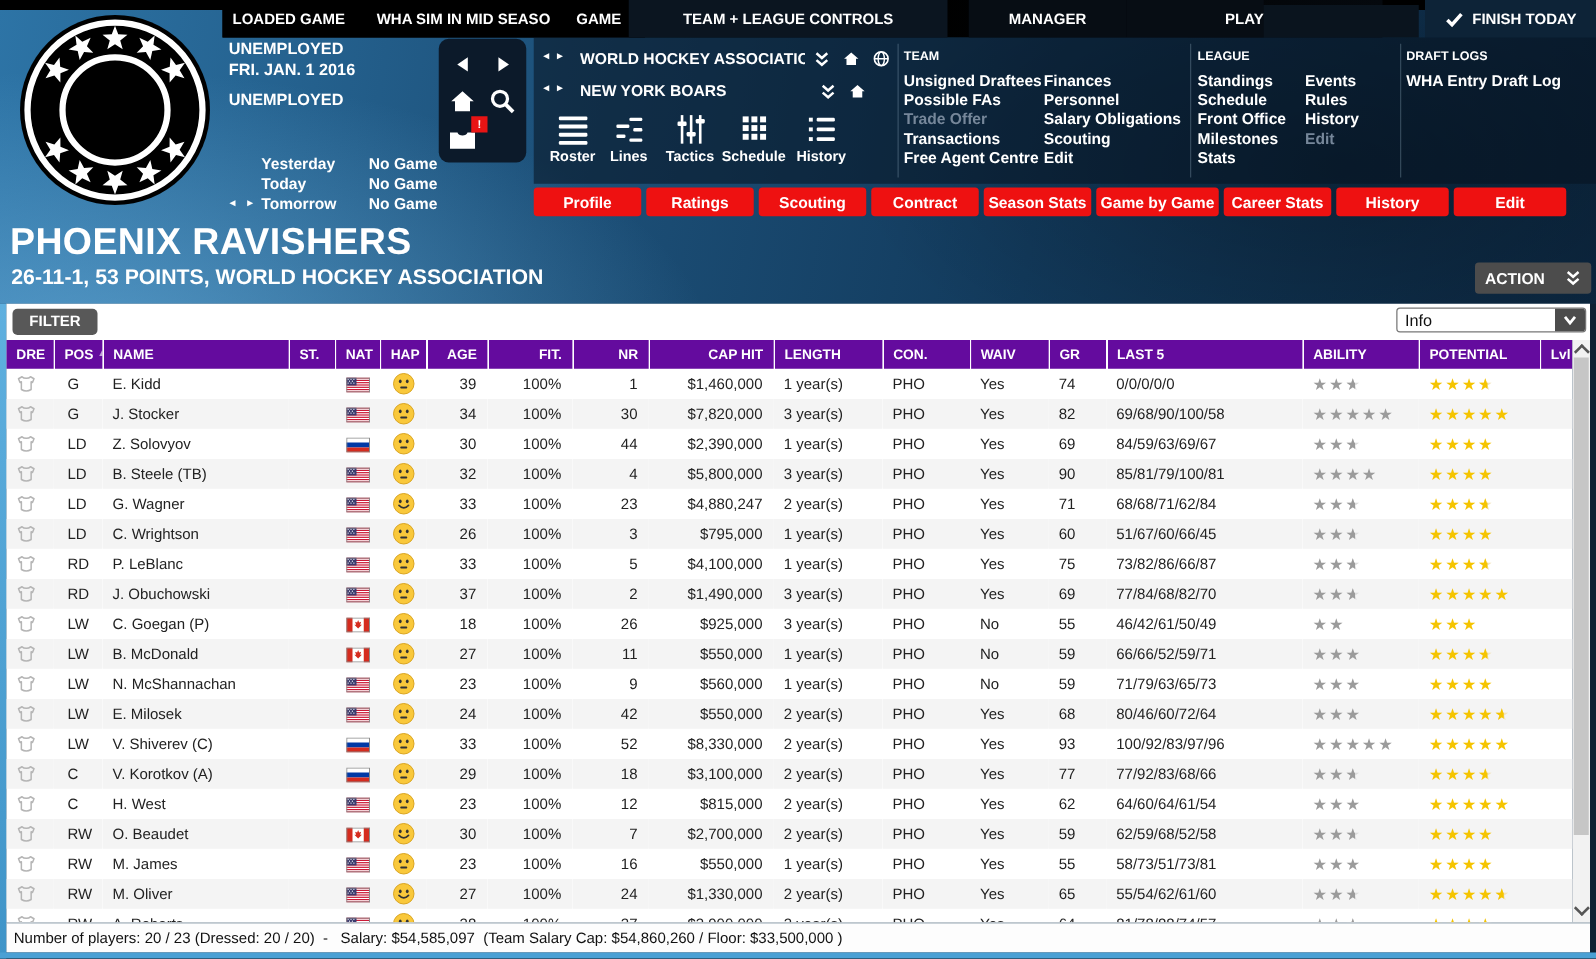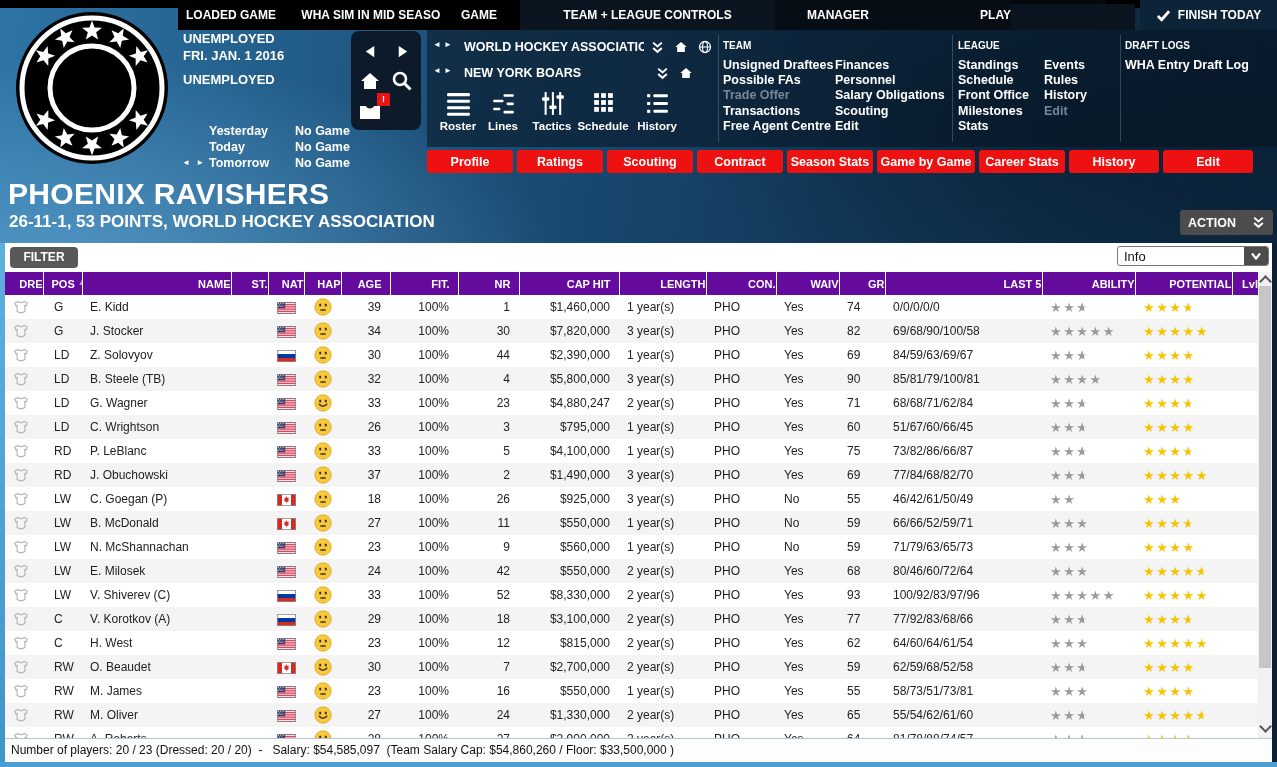--- a/index.html
+++ b/index.html
@@ -17,21 +17,21 @@
   .top-strip{position:absolute;left:0;top:0;width:1277px;height:8px;background:#000;}
   .topbar{position:absolute;left:178px;top:0;width:928px;height:30px;
     background:linear-gradient(90deg,#000 0%,#000 60%,#05090e 100%);color:#fff;
     font-size:12px;font-weight:bold;}
   .topbar .box{position:absolute;top:0;height:30px;line-height:30px;}
   .loaded-box{left:0;width:338px;background:#000;}
   .loaded-box .lbl{margin-left:8px;}
   .loaded-box .val{margin-left:22px;}
   .tab{position:absolute;top:0;height:30px;line-height:30px;text-align:center;cursor:default;}
   .tab-game{left:253px;width:96px;}
-  .tab-controls{left:342px;width:255px;background:#0b1520;text-align:center;}
+  .tab-controls{left:325px;width:255px;background:#0b1520;text-align:center;}
   .tab-manager{left:597px;width:126px;background:#070d14;}
   .tab-play{left:723px;width:110px;background:#070d14;text-align:right;}
   .tab-spacer{position:absolute;left:772px;top:4px;width:185px;height:26px;background:#0a141e;}
   .finish-box{left:962px;width:137px;background:#0d2337;display:flex;align-items:center;justify-content:center;gap:7px;}
 
   
   .logo{position:absolute;left:13px;top:9px;}
 
   
   .identity{position:absolute;left:183px;top:31px;color:#fff;font-weight:bold;font-size:13px;line-height:16px;}
@@ -91,21 +91,21 @@
     color:#fff;font-size:12px;font-weight:bold;text-align:center;line-height:21px;cursor:pointer;}
   .view-select{position:absolute;left:1112px;top:3px;width:152px;height:20px;border:1px solid #777;border-radius:3px;
     background:#fff;box-sizing:border-box;display:flex;cursor:pointer;}
   .view-select .vtext{flex:1;font-size:13px;color:#111;line-height:20px;padding-left:6px;}
   .view-select .vbtn{width:24px;background:#4c4c4c;border-radius:0 2px 2px 0;display:flex;align-items:center;justify-content:center;}
 
   
   .table-wrap{position:absolute;left:5px;top:272px;width:1253px;height:466px;overflow:hidden;background:#fff;}
   table{border-collapse:collapse;table-layout:fixed;width:1253px;}
   th{background:#640b9e;color:#fff;font-size:11px;font-weight:bold;height:23px;
-    text-align:right;padding:0 0 0 8px;border-right:1px solid rgba(255,255,255,.45);
+    text-align:left;padding:0 0 0 8px;border-right:1px solid rgba(255,255,255,.45);
     white-space:nowrap;overflow:hidden;cursor:pointer;}
   th.ra{text-align:right;padding:0 8px 0 0;}
   th:last-child{border-right:none;}
   .sort-caret{font-size:8px;color:rgba(255,255,255,.6);vertical-align:top;margin-left:3px;}
   td{height:24px;font-size:12px;color:#222;vertical-align:middle;white-space:nowrap;overflow:hidden;padding:0;}
   tbody tr:nth-child(even){background:#f4f4f4;}
   td.ra{text-align:right;padding-right:9px;}
   td.pl{padding-left:8px;}
   td.c-pos{padding-left:11px;}
   td.ctr{text-align:center;}

